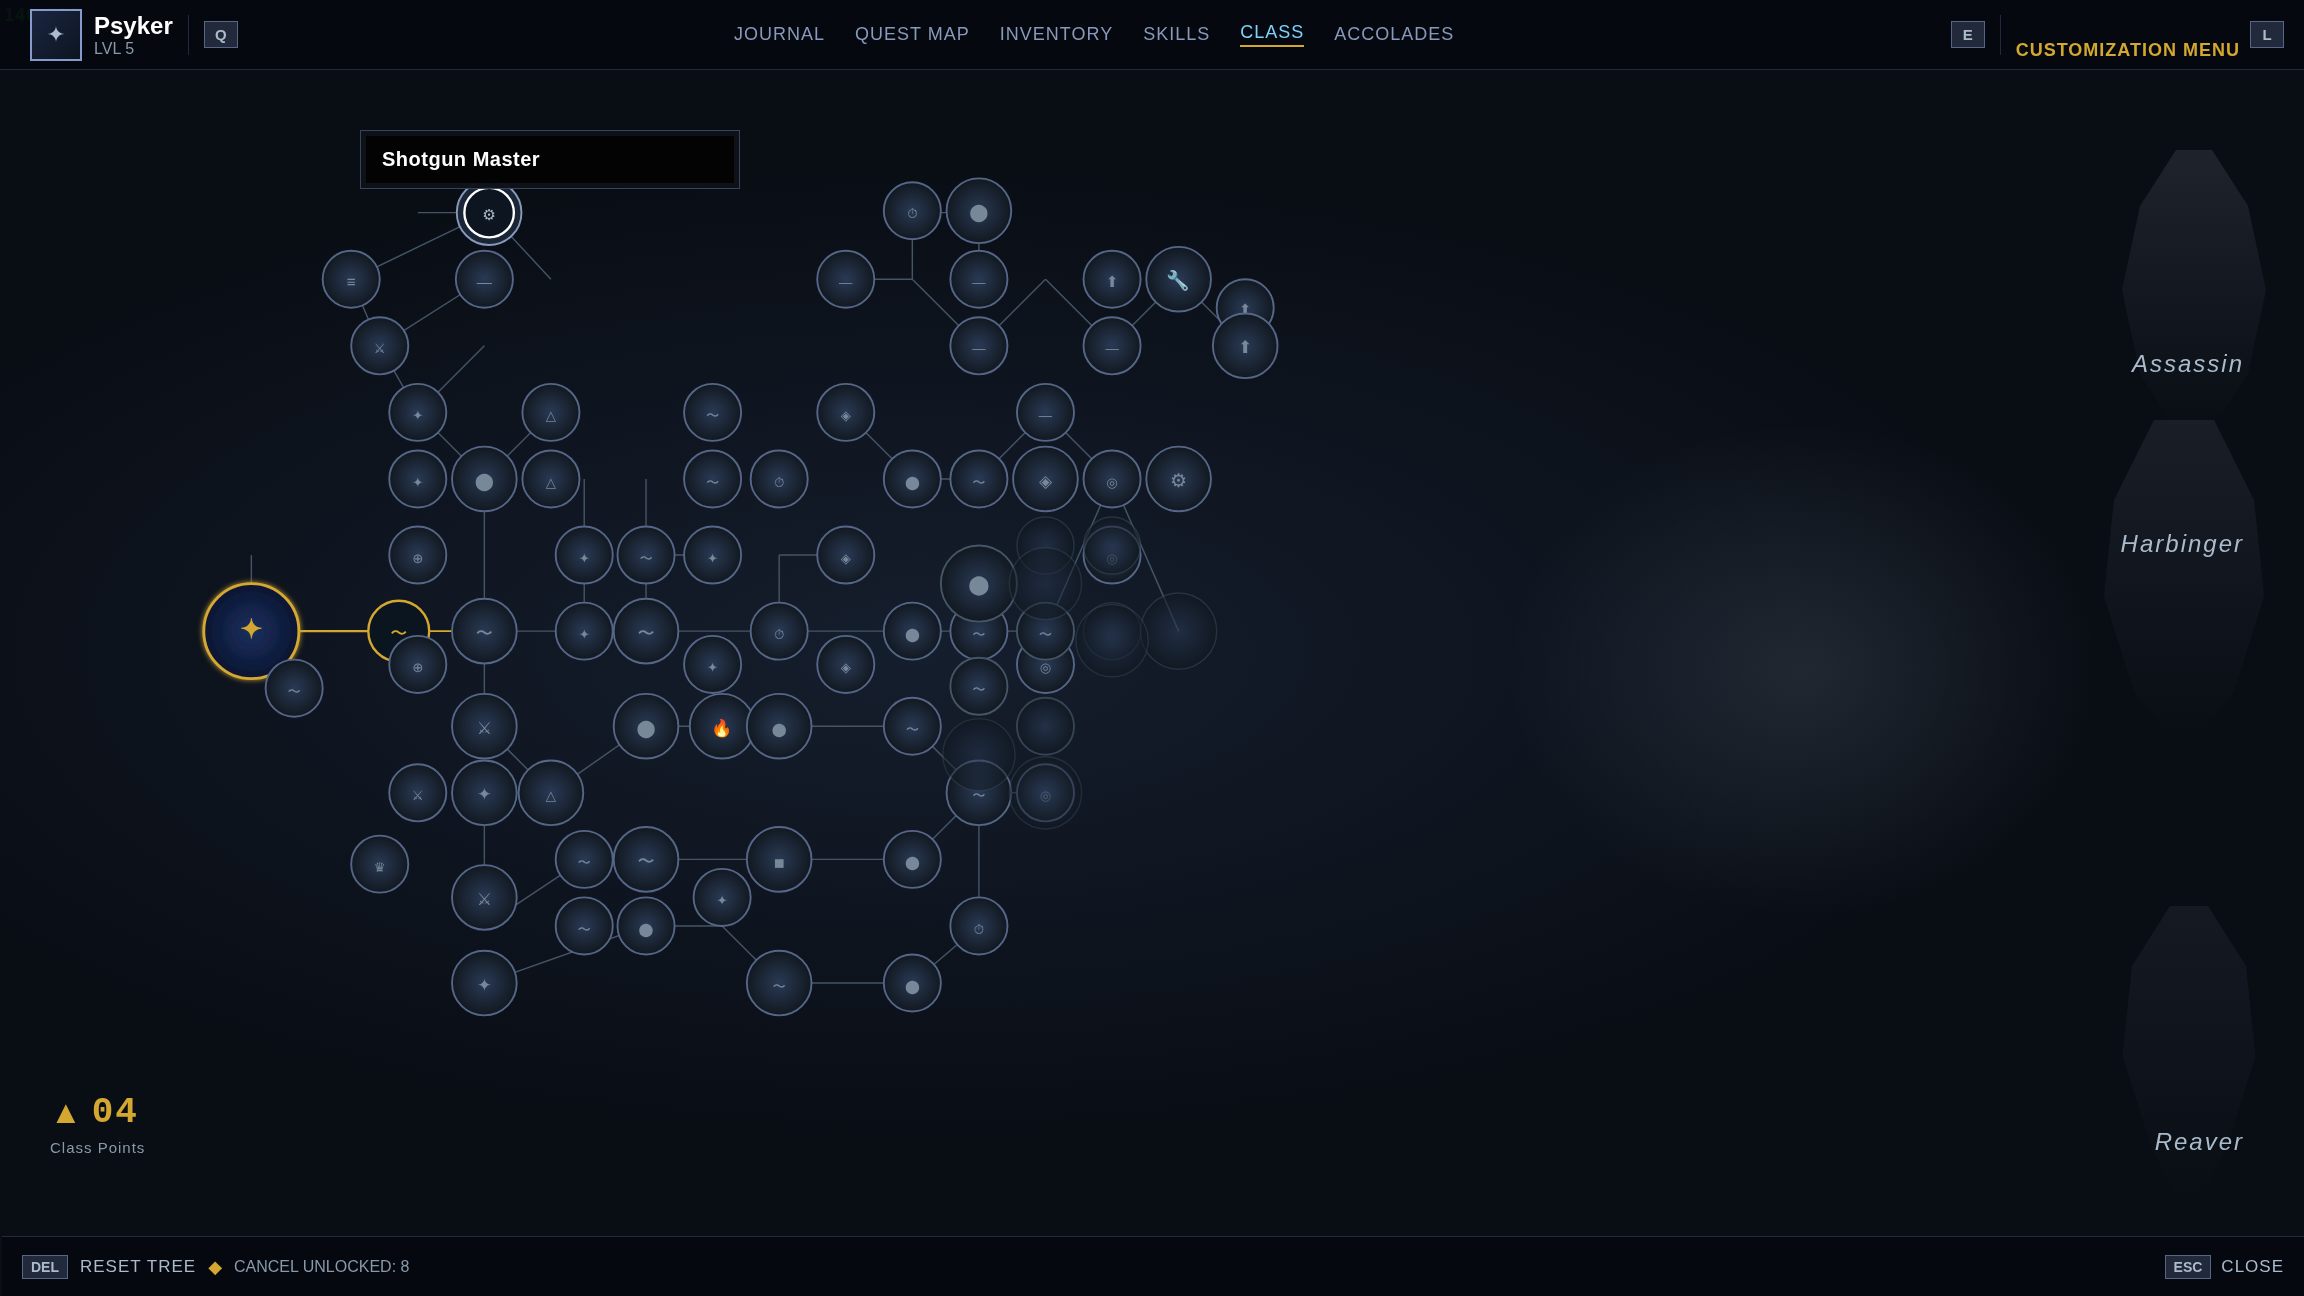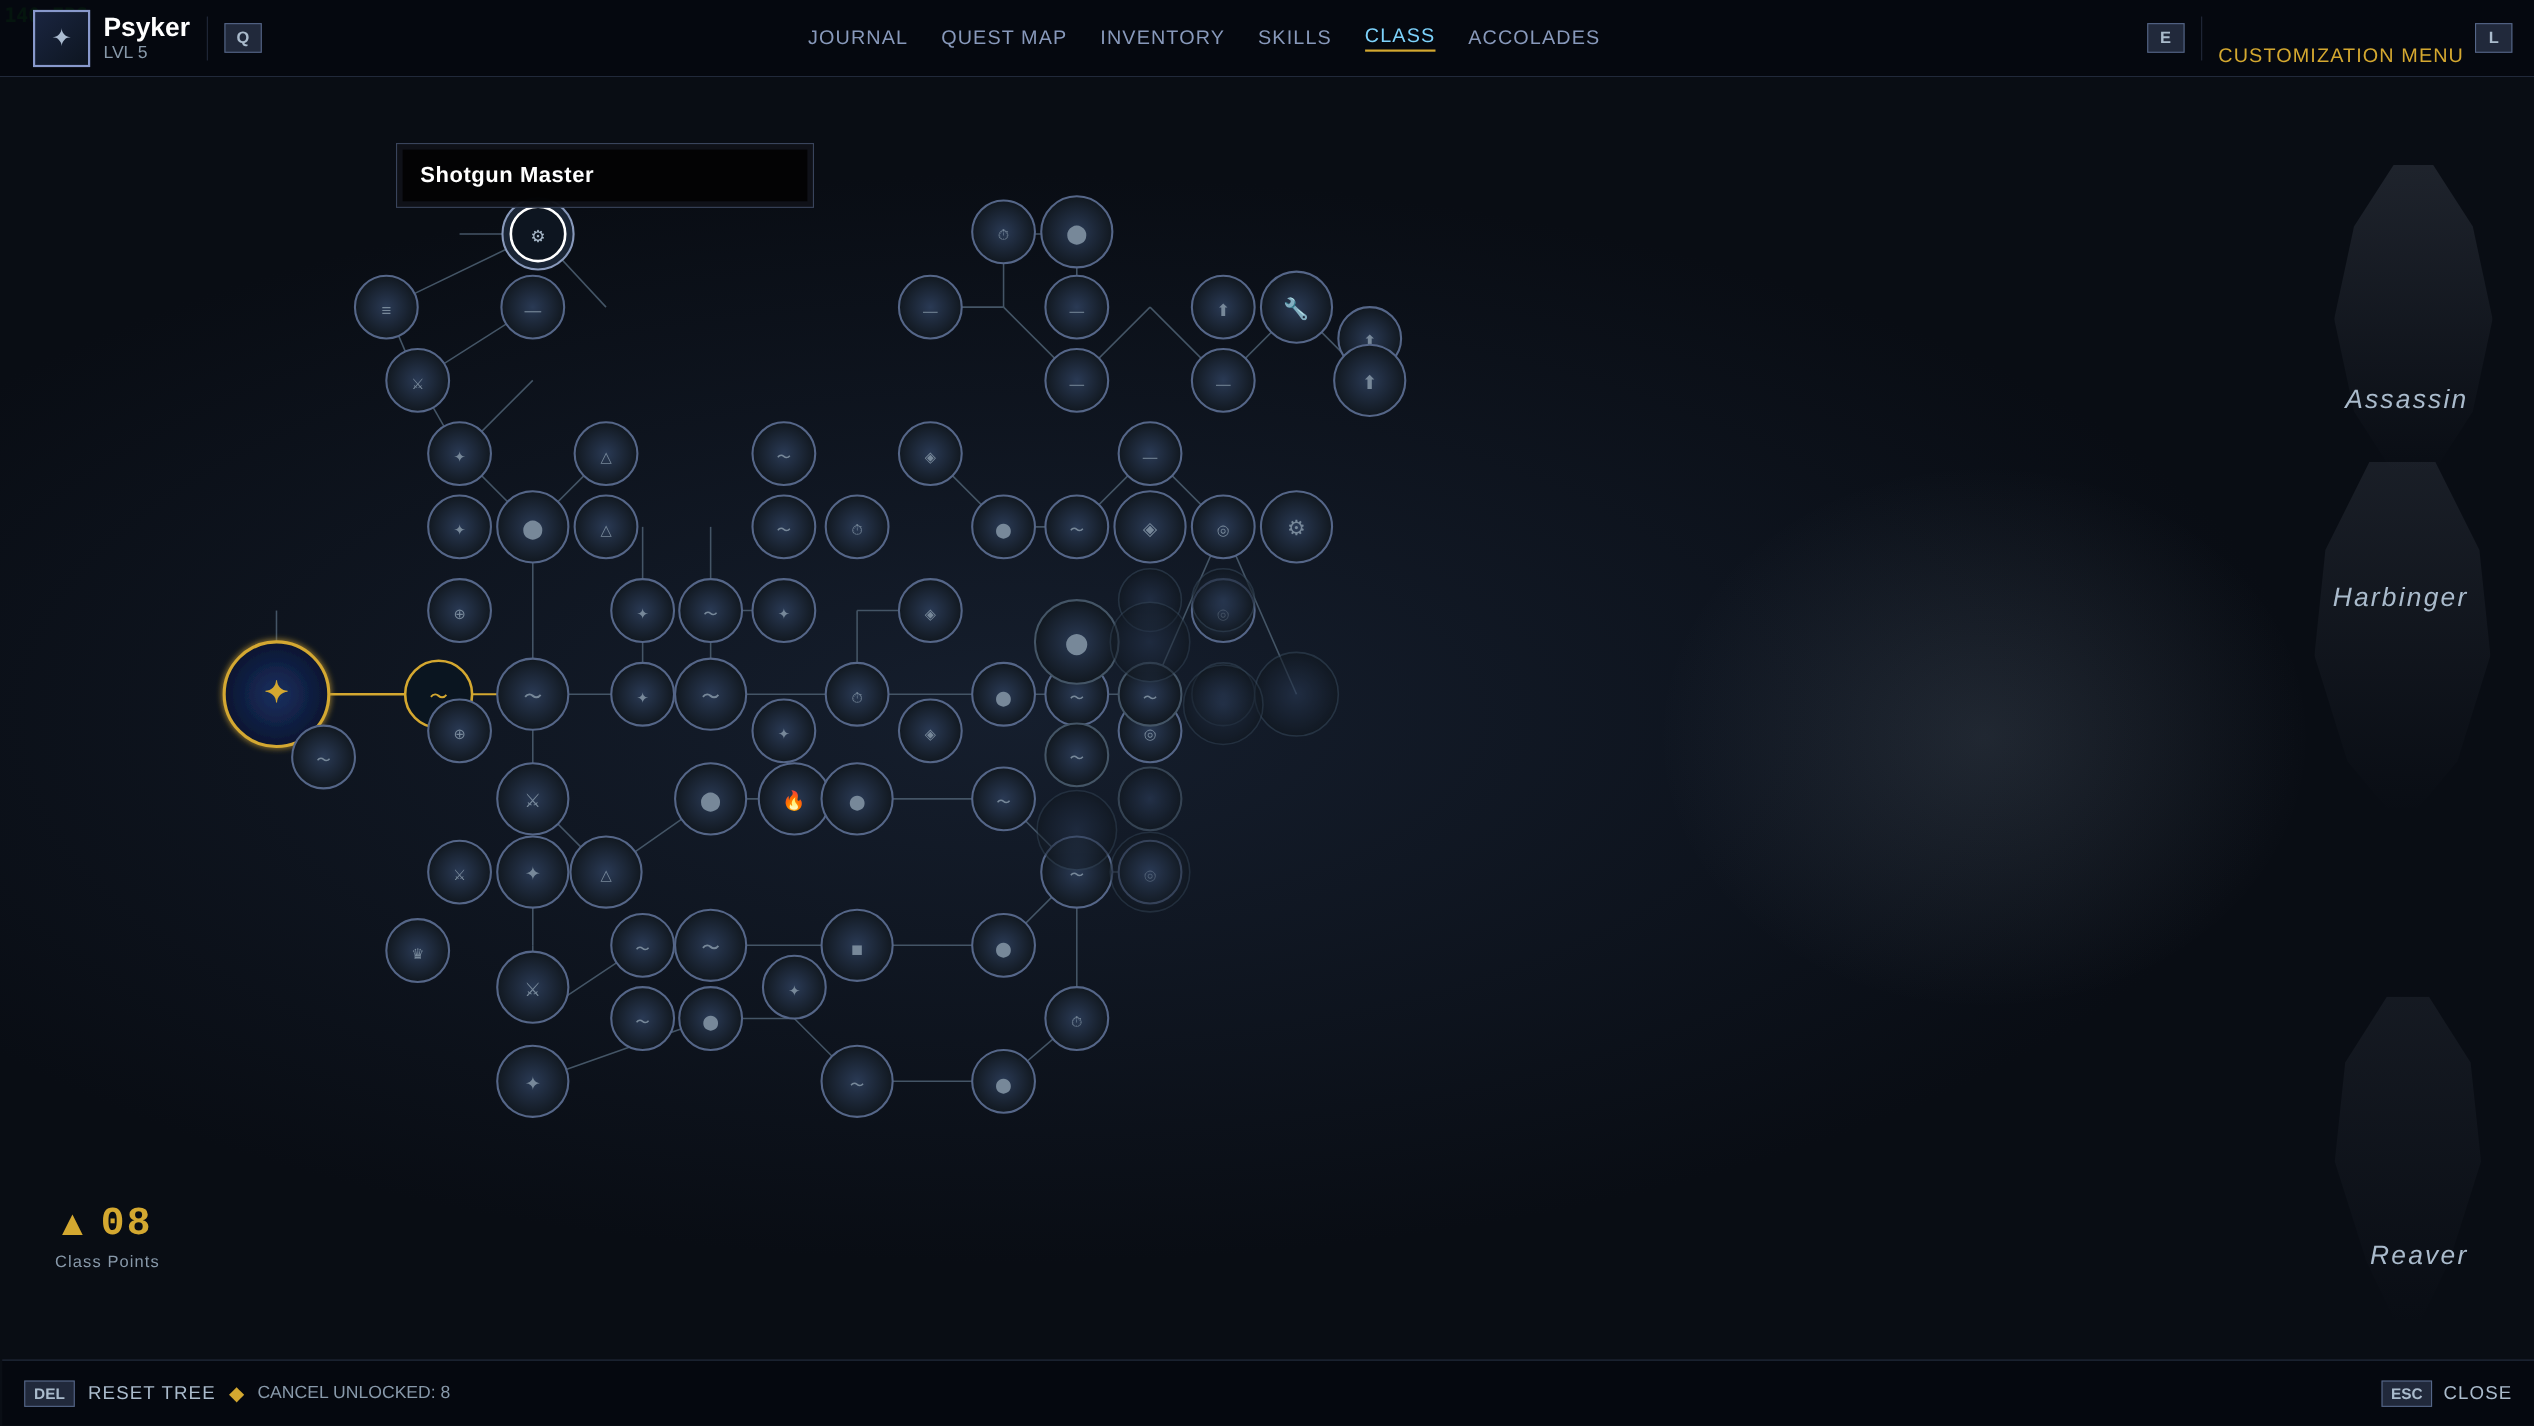--- a/index.html
+++ b/index.html
@@ -125,21 +125,21 @@
     .nav-item.active {
       color: #7dd3fc;
       border-bottom: 2px solid #d4a830;
       padding-bottom: 2px;
     }
 
     .customization-menu {
       color: #d4a830;
       font-size: 18px;
       letter-spacing: 1px;
-      font-weight: normal;
+      font-weight: bold;
       margin-top: 32px;
     }
 
     
     .main-content {
       position: absolute;
       top: 70px;
       left: 0;
       right: 0;
       bottom: 60px;
@@ -738,21 +738,21 @@
       <circle cx="1110" cy="600" r="38" fill="url(#nodeGrad)" stroke="#334455" stroke-width="1.5" opacity="0.5"></circle>
     </svg>
 
     <div class="tooltip">
       <div class="tooltip-header">Shotgun Master</div>
     </div>
 
     <div class="class-points">
       <div class="points-display">
         <span class="points-icon">▲</span>
-        <span class="points-value">08</span>
+        <span class="points-value">04</span>
       </div>
       <div class="points-label">Class Points</div>
     </div>
 
   </div>
 </div>
 
 <div class="bottom-bar">
   <div class="bottom-left">
     <div class="del-key">DEL</div>

